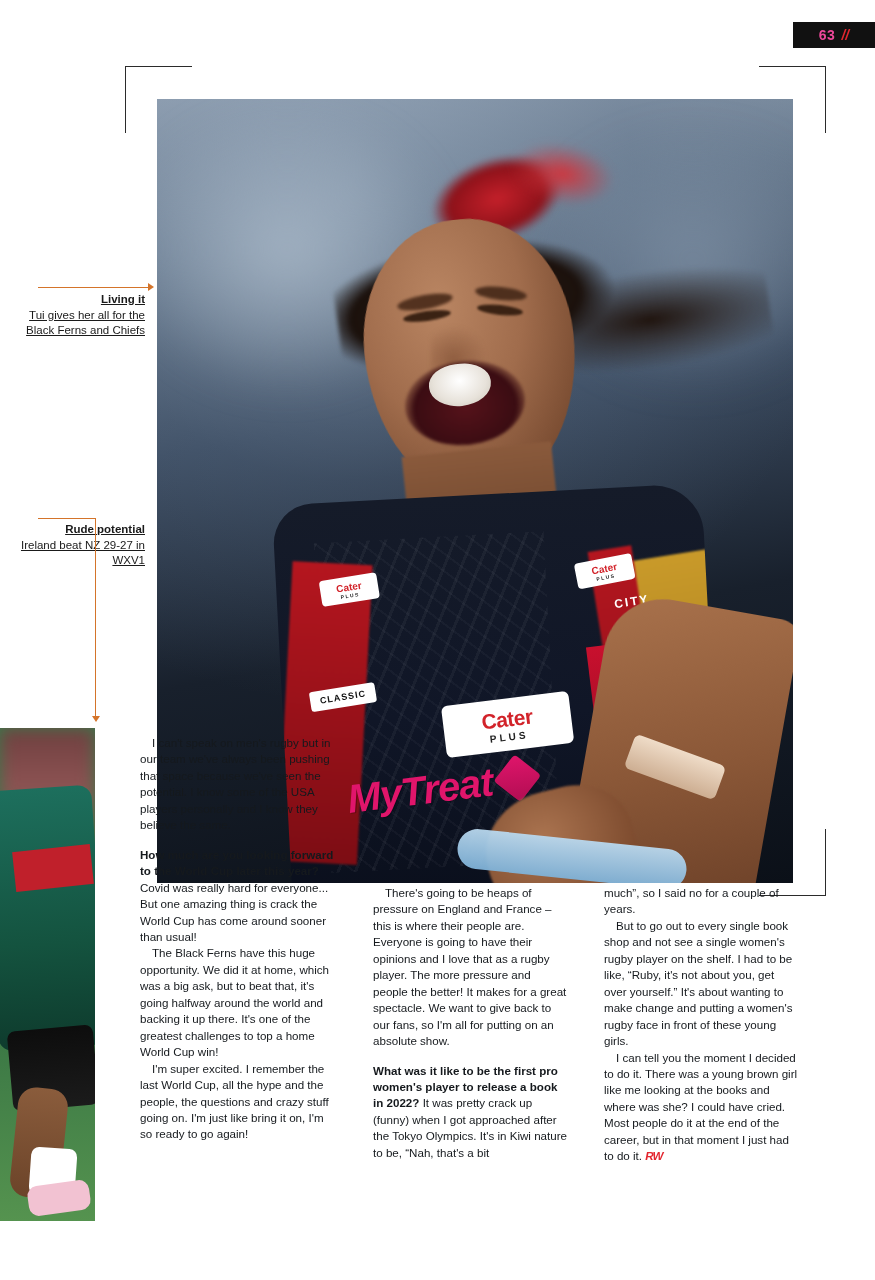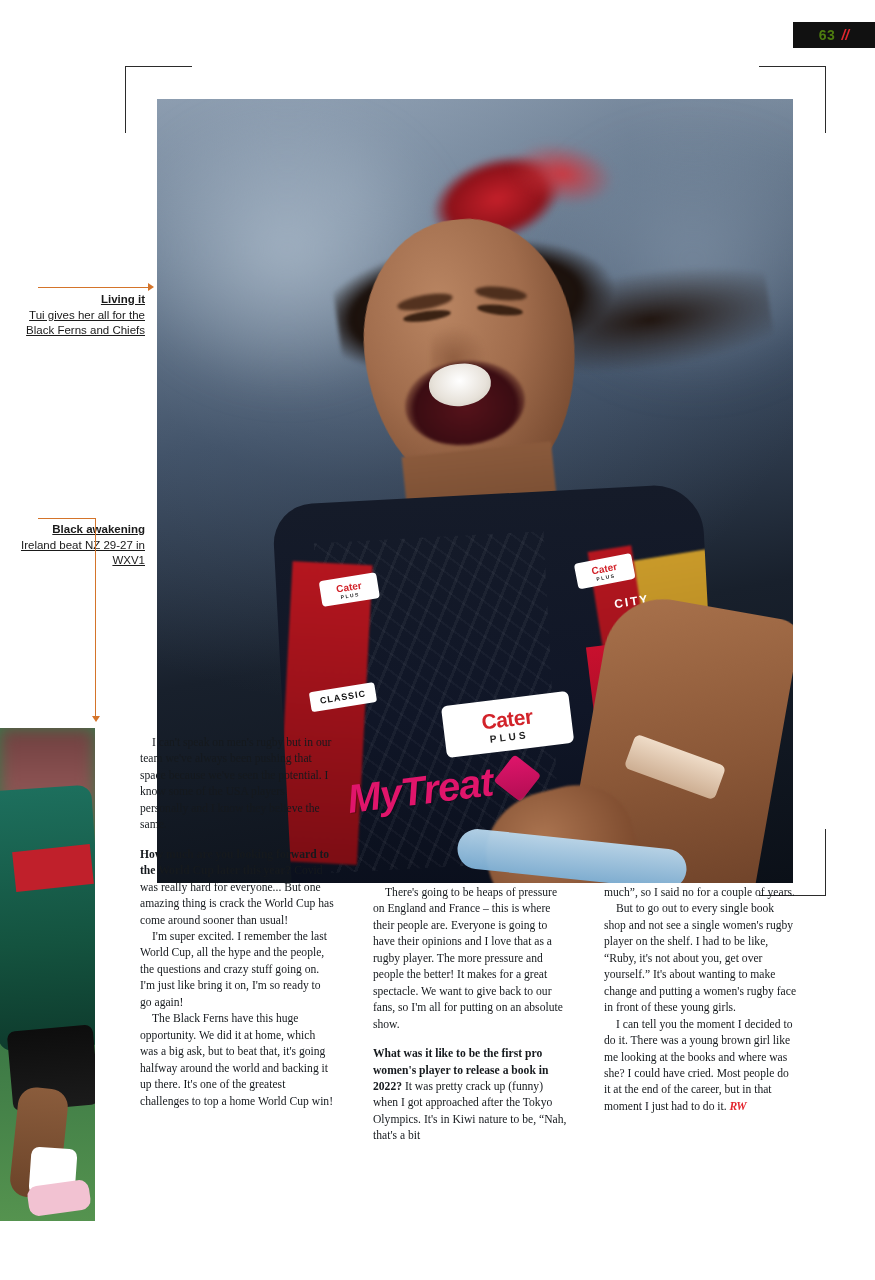--- a/index.html
+++ b/index.html
@@ -23,21 +23,21 @@
     right: 0;
     width: 82px;
     height: 26px;
     background: #111111;
     display: flex;
     align-items: center;
     justify-content: center;
     gap: 6px;
   }
   .page-badge .num {
-    color: #4d7c0f;
+    color: #ec4899;
     font-size: 14px;
     font-weight: bold;
     letter-spacing: 0.5px;
   }
   .page-badge .slash {
     color: #e3262f;
     font-size: 14px;
     font-weight: bold;
     font-style: italic;
   }
@@ -359,21 +359,21 @@
 
   
   .col {
     position: absolute;
     width: 194px;
     font-size: 11.6px;
     line-height: 1.42;
     color: #15191d;
     text-align: left;
   }
-  .col p { margin: 0; text-indent: 12px; font-family: Liberation Serif, serif; }
+  .col p { margin: 0; text-indent: 12px; }
   .col p.noindent { text-indent: 0; }
   .col p.spaced { margin-top: 13px; }
   .col b { font-weight: bold; }
 
   .col1 { left: 140px; top: 735px; }
   .col2 { left: 373px; top: 885px; }
   .col3 { left: 604px; top: 885px; }
 
   .endmark {
     color: #e3262f;
@@ -471,32 +471,32 @@
 </div>
 
 <div class="caption cap1">
   <span class="cap-title">Living it</span>
   <span>Tui gives her all for the Black Ferns and Chiefs</span>
 </div>
 <div class="rule-h" style="left:38px; top:287px; width:110px;"></div>
 <div class="arrow-r" style="left:148px; top:283px;"></div>
 
 <div class="caption cap2">
-  <span class="cap-title">Black awakening</span>
+  <span class="cap-title">Rude potential</span>
   <span>Ireland beat NZ 29-27 in WXV1</span>
 </div>
 <div class="rule-h" style="left:38px; top:518px; width:58px;"></div>
 <div class="rule-v" style="left:95px; top:518px; height:200px;"></div>
 <div class="arrow-d" style="left:92px; top:716px;"></div>
 
 <div class="col col1">
   <p>I can't speak on men's rugby but in our team we've always been pushing that space because we've seen the potential. I know some of the USA players personally and I know they believe the same.</p>
   <p class="noindent spaced"><b>How much are you looking forward to the World Cup later this year?</b><span> Covid was really hard for everyone... But one amazing thing is crack the World Cup has come around sooner than usual!</span></p>
+  <p>The Black Ferns have this huge opportunity. We did it at home, which was a big ask, but to beat that, it's going halfway around the world and backing it up there. It's one of the greatest challenges to top a home World Cup win!</p>
   <p>I'm super excited. I remember the last World Cup, all the hype and the people, the questions and crazy stuff going on. I'm just like bring it on, I'm so ready to go again!</p>
-  <p>The Black Ferns have this huge opportunity. We did it at home, which was a big ask, but to beat that, it's going halfway around the world and backing it up there. It's one of the greatest challenges to top a home World Cup win!</p>
 </div>
 
 <div class="col col2">
   <p>There's going to be heaps of pressure on England and France – this is where their people are. Everyone is going to have their opinions and I love that as a rugby player. The more pressure and people the better! It makes for a great spectacle. We want to give back to our fans, so I'm all for putting on an absolute show.</p>
   <p class="noindent spaced"><b>What was it like to be the first pro women's player to release a book in 2022?</b><span> It was pretty crack up (funny) when I got approached after the Tokyo Olympics. It's in Kiwi nature to be, “Nah, that's a bit</span></p>
 </div>
 
 <div class="col col3">
   <p class="noindent">much”, so I said no for a couple of years.</p>
   <p>But to go out to every single book shop and not see a single women's rugby player on the shelf. I had to be like, “Ruby, it's not about you, get over yourself.” It's about wanting to make change and putting a women's rugby face in front of these young girls.</p>

